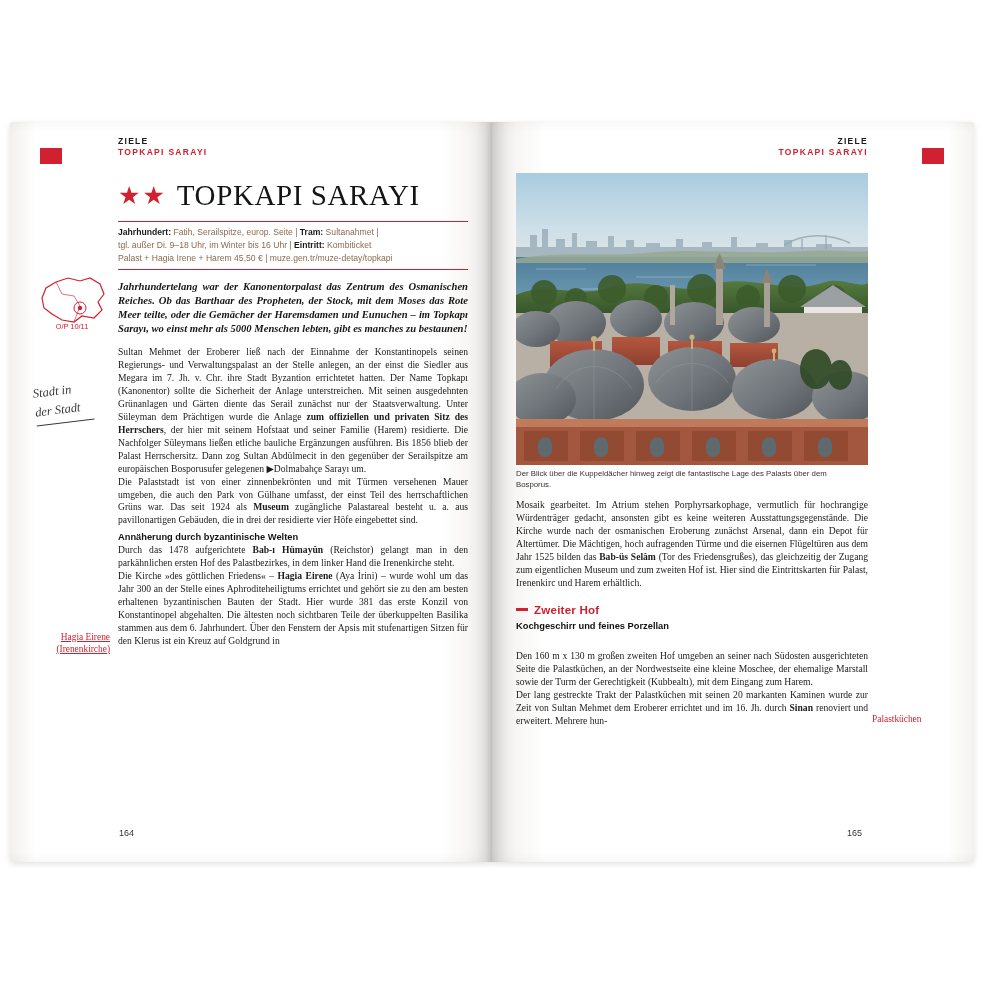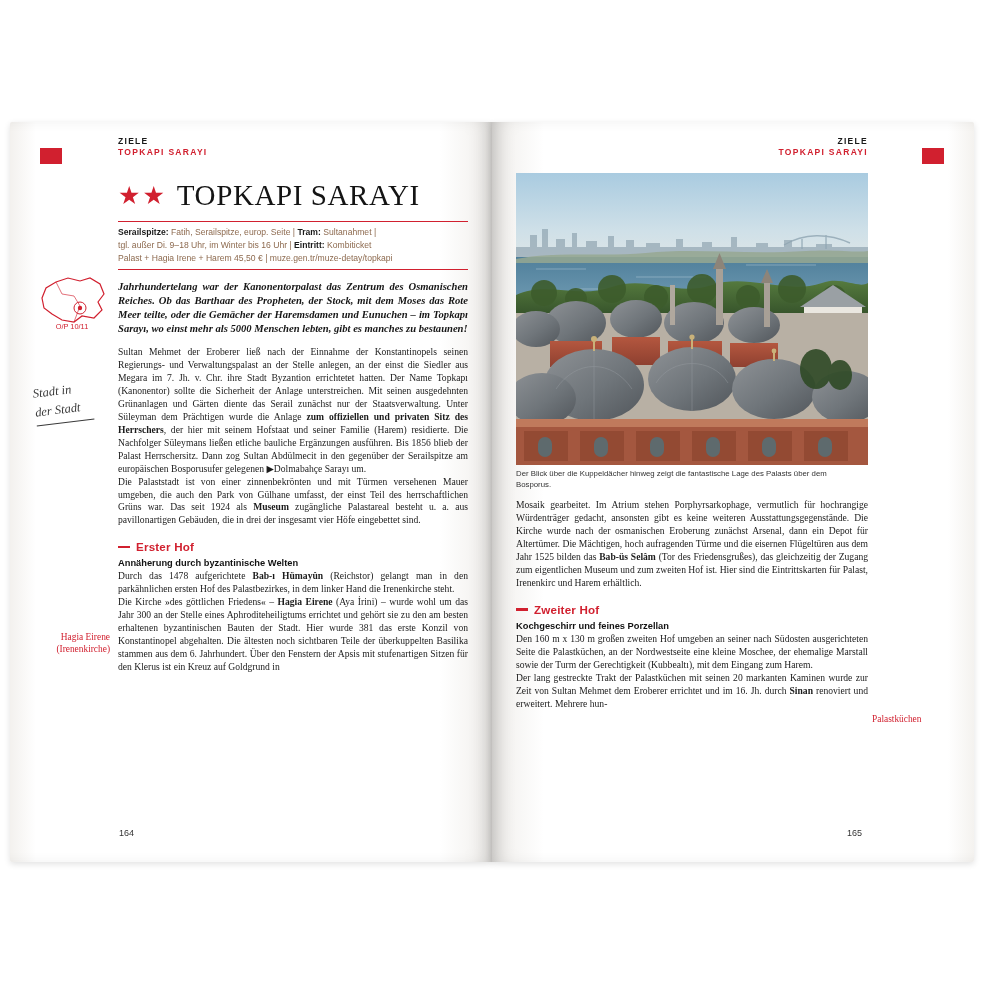--- a/index.html
+++ b/index.html
@@ -126,20 +126,21 @@
 
   
   .margin-note {
     position: absolute;
     font-family: "Liberation Serif", serif;
     font-size: 9.4px;
     line-height: 1.26;
     color: #d1202f;
     text-align: right;
     width: 78px;
+    text-decoration: underline;
   }
   .margin-note-right {
     position: absolute;
     font-family: "Liberation Serif", serif;
     font-size: 9.4px;
     line-height: 1.26;
     color: #d1202f;
     text-align: left;
     width: 92px;
   }
@@ -227,41 +228,37 @@
           <div class="l2">TOPKAPI SARAYI</div>
         </div>
 
         <div class="title-row">
           <span class="stars">★★</span>
           <h1 class="title">TOPKAPI SARAYI</h1>
         </div>
 
         <div class="infobox">
           <div>
-            <b>Serailspitze:</b><span> Fatih, Serailspitze, europ. Seite | </span><b>Tram:</b><span> Sultanahmet | </span>
+            <b>Jahrhundert:</b><span> Fatih, Serailspitze, europ. Seite | </span><b>Tram:</b><span> Sultanahmet | </span>
           </div>
           <div>
             <span>tgl. außer Di. 9–18 Uhr, im Winter bis 16 Uhr | </span><b>Eintritt:</b><span> Kombiticket </span>
           </div>
           <div>
             <span>Palast + Hagia Irene + Harem 45,50 € | muze.gen.tr/muze-detay/topkapi</span>
           </div>
         </div>
 
         <div class="intro">Jahrhundertelang war der Kanonentorpalast das Zentrum des Osmanischen Reiches. Ob das Barthaar des Propheten, der Stock, mit dem Moses das Rote Meer teilte, oder die Gemächer der Haremsdamen und Eunuchen – im Topkapı Sarayı, wo einst mehr als 5000 Menschen lebten, gibt es manches zu bestaunen!</div>
 
         <div class="body">
           <p><span>Sultan Mehmet der Eroberer ließ nach der Einnahme der Konstantinopels seinen Regierungs- und Verwaltungspalast an der Stelle anlegen, an der einst die Siedler aus Megara im 7. Jh. v. Chr. ihre Stadt Byzantion errichtetet hatten. Der Name Topkapı (Kanonentor) sollte die Sicherheit der Anlage unterstreichen. Mit seinen ausgedehnten Grünanlagen und Gärten diente das Serail zunächst nur der Staatsverwaltung. Unter Süleyman dem Prächtigen wurde die Anlage </span><b>zum offiziellen und privaten Sitz des Herrschers</b><span>, der hier mit seinem Hofstaat und seiner Familie (Harem) residierte. Die Nachfolger Süleymans ließen etliche bauliche Ergänzungen ausführen. Bis 1856 blieb der Palast Herrschersitz. Dann zog Sultan Abdülmecit in den gegenüber der Serailspitze am europäischen Bosporusufer gelegenen </span><span class="arrow">▶Dolmabahçe Sarayı um.</span></p>
-          <p><span>Die Palaststadt ist von einer zinnenbekrönten und mit Türmen versehenen Mauer umgeben, die auch den Park von Gülhane umfasst, der einst Teil des herrschaftlichen Grüns war. Das seit 1924 als </span><b>Museum</b><span> zugängliche Palastareal besteht u. a. aus pavillonartigen Gebäuden, die in drei der insgesamt vier Höfe eingebettet sind.</span></p>
-        </div>
-
-        <div class="sechead">
-          <span class="bar"></span>
-          <span class="txt">Erster Hof</span>
-        </div>
+          <p><span>Die Palaststadt ist von einer zinnenbekrönten und mit Türmen versehenen Mauer umgeben, die auch den Park von Gülhane umfasst, der einst Teil des herrschaftlichen Grüns war. Das seit 1924 als </span><b>Museum</b><span> zugängliche Palastareal besteht u. a. aus pavillonartigen Gebäuden, die in drei der residierte vier Höfe eingebettet sind.</span></p>
+        </div>
+
 
         <div class="subhead">Annäherung durch byzantinische Welten</div>
 
         <div class="body" style="margin-top:2px;">
           <p><span>Durch das 1478 aufgerichtete </span><b>Bab-ı Hümayûn</b><span> (Reichstor) gelangt man in den parkähnlichen ersten Hof des Palastbezirkes, in dem linker Hand die Irenenkirche steht.</span></p>
           <p><span>Die Kirche »des göttlichen Friedens« – </span><b>Hagia Eirene</b><span> (Aya İrini) – wurde wohl um das Jahr 300 an der Stelle eines Aphroditeheiligtums errichtet und gehört sie zu den am besten erhaltenen byzantinischen Bauten der Stadt. Hier wurde 381 das erste Konzil von Konstantinopel abgehalten. Die ältesten noch sichtbaren Teile der überkuppelten Basilika stammen aus dem 6. Jahrhundert. Über den Fenstern der Apsis mit stufenartigen Sitzen für den Klerus ist ein Kreuz auf Goldgrund in</span></p>
         </div>
 
       </div>
 
@@ -453,21 +450,21 @@
           <p><span>Mosaik gearbeitet. Im Atrium stehen Porphyrsarkophage, vermutlich für hochrangige Würdenträger gedacht, ansonsten gibt es keine weiteren Ausstattungsgegenstände. Die Kirche wurde nach der osmanischen Eroberung zunächst Arsenal, dann ein Depot für Altertümer. Die Mächtigen, hoch aufragenden Türme und die eisernen Flügeltüren aus dem Jahr 1525 bilden das </span><b>Bab-üs Selâm</b><span> (Tor des Friedensgrußes), das gleichzeitig der Zugang zum eigentlichen Museum und zum zweiten Hof ist. Hier sind die Eintrittskarten für Palast, Irenenkirc und Harem erhältlich.</span></p>
         </div>
 
         <div class="sechead">
           <span class="bar"></span>
           <span class="txt">Zweiter Hof</span>
         </div>
 
         <div class="subhead">Kochgeschirr und feines Porzellan</div>
 
-        <div class="body" style="margin-top:2px;">
+        <div class="body" style="margin-top:19px;">
           <p>Den 160 m x 130 m großen zweiten Hof umgeben an seiner nach Südosten ausgerichteten Seite die Palastküchen, an der Nordwestseite eine kleine Moschee, der ehemalige Marstall sowie der Turm der Gerechtigkeit (Kubbealtı), mit dem Eingang zum Harem.</p>
           <p><span>Der lang gestreckte Trakt der Palastküchen mit seinen 20 markanten Kaminen wurde zur Zeit von Sultan Mehmet dem Eroberer errichtet und im 16. Jh. durch </span><b>Sinan</b><span> renoviert und erweitert. Mehrere hun-</span></p>
         </div>
 
       </div>
 
       <div class="folio folio-right">165</div>
     </div>
 
   </div>

